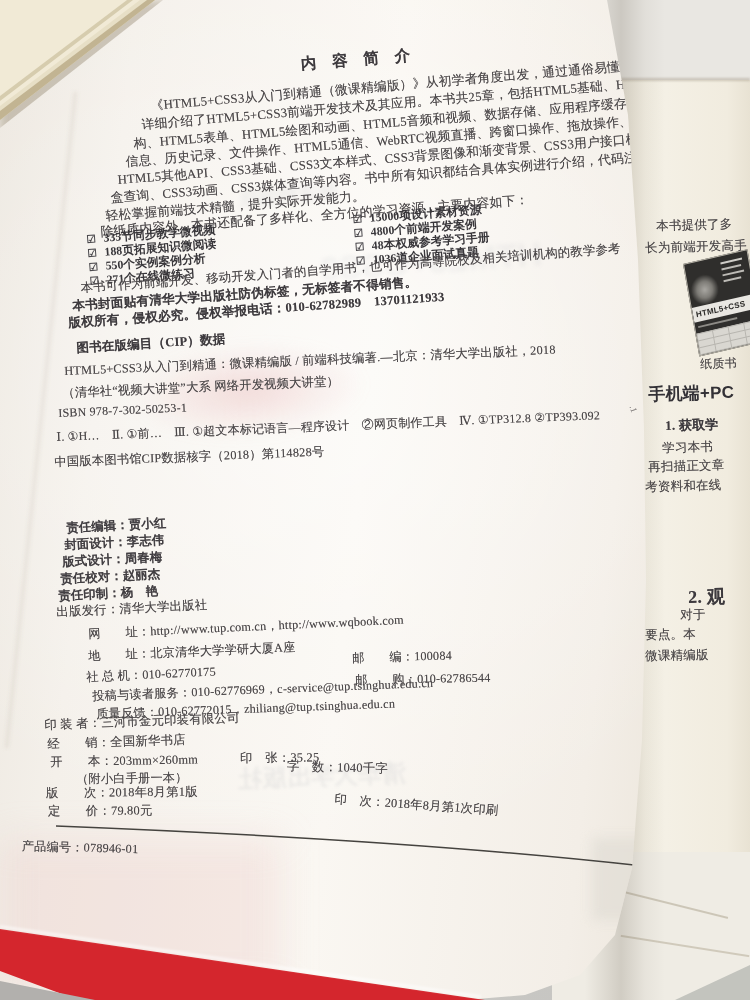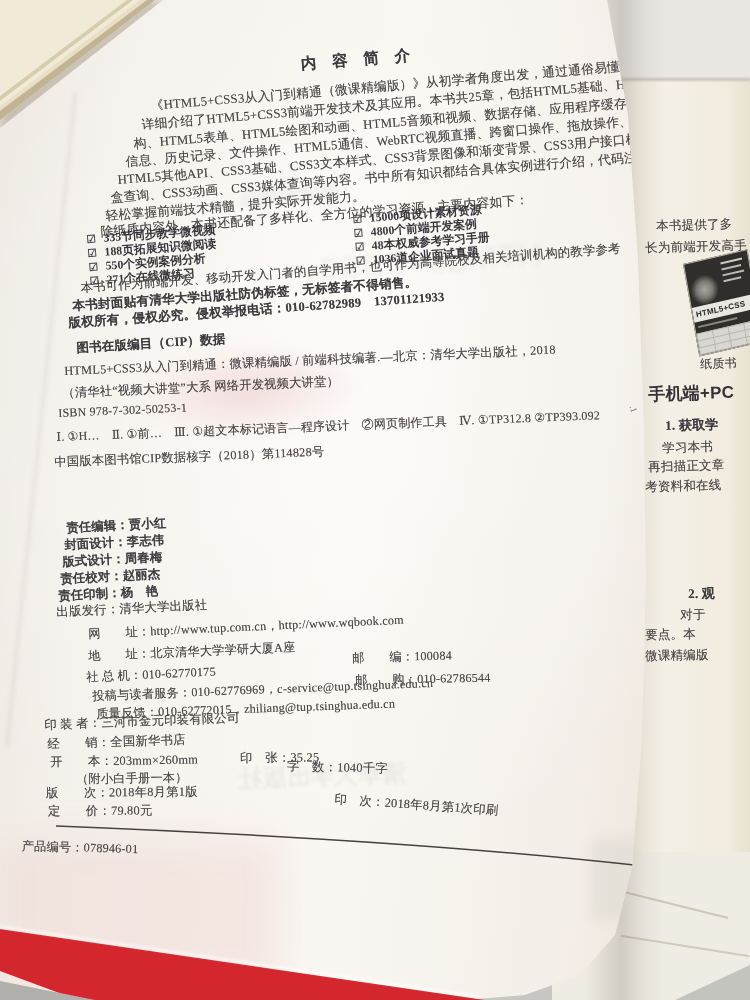--- a/index.html
+++ b/index.html
@@ -165,21 +165,21 @@
     <div class="txt soft" style="left:700px; top:356px; font-size:12px; transform:rotate(-1.5deg);">纸质书</div>
 
     <div class="txt" style="left:648px; top:383px; font-size:17px; font-weight:700; color:#333136;
                 font-family:'Liberation Sans','DejaVu Sans',sans-serif; transform:rotate(-1.5deg);">手机端+PC</div>
 
     <div class="txt soft bold" style="left:665px; top:417px; font-size:13px; transform:rotate(-1.5deg);">1. 获取学</div>
     <div class="txt soft" style="left:662px; top:440px; font-size:12.5px; transform:rotate(-1.5deg);">学习本书</div>
     <div class="txt soft" style="left:648px; top:459px; font-size:12.5px; transform:rotate(-1.5deg);">再扫描正文章</div>
     <div class="txt soft" style="left:645px; top:479px; font-size:12.5px; transform:rotate(-1.5deg);">考资料和在线</div>
 
-    <div class="txt soft bold" style="left:688px; top:585px; font-size:13px; transform:rotate(-1deg);">2. 观</div>
+    <div class="txt soft bold" style="left:688px; top:585px; font-size:18px; transform:rotate(-1deg);">2. 观</div>
     <div class="txt soft" style="left:680px; top:607px; font-size:12.5px; transform:rotate(-1deg);">对于</div>
     <div class="txt soft" style="left:645px; top:627px; font-size:12.5px; transform:rotate(-1deg);">要点。本</div>
     <div class="txt soft" style="left:645px; top:648px; font-size:12.5px; transform:rotate(-1deg);">微课精编版</div>
   </div>
 
   <div class="abs" style="left:0; top:0; width:750px; height:1000px; background:#d4262d;
               clip-path:polygon(0 929px,485px 1000px,78px 1000px,0 971px);"></div>
   <div class="abs" style="left:0; top:925px; width:486px; height:3px; background:rgba(255,255,255,.55);
               transform:rotate(8.3deg); transform-origin:left top; filter:blur(1px);"></div>
 

